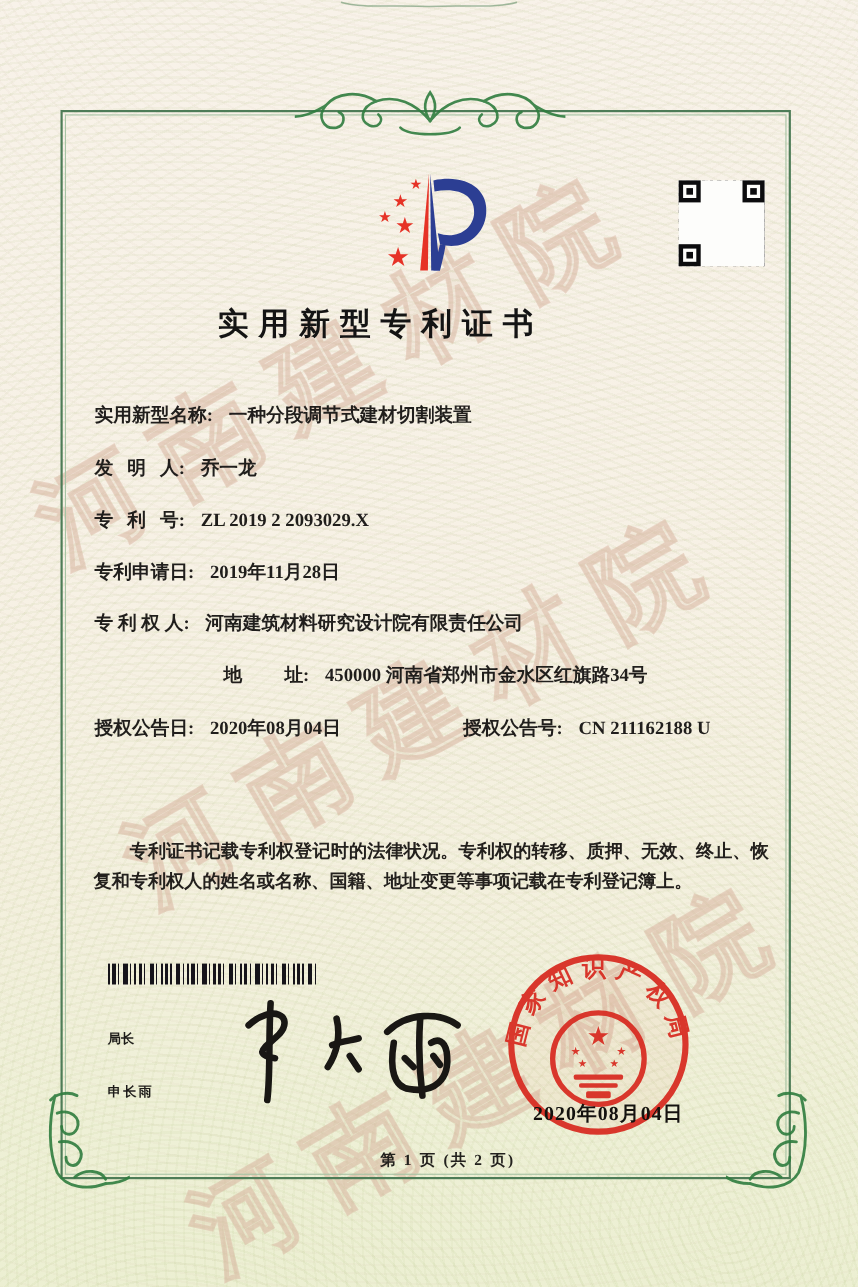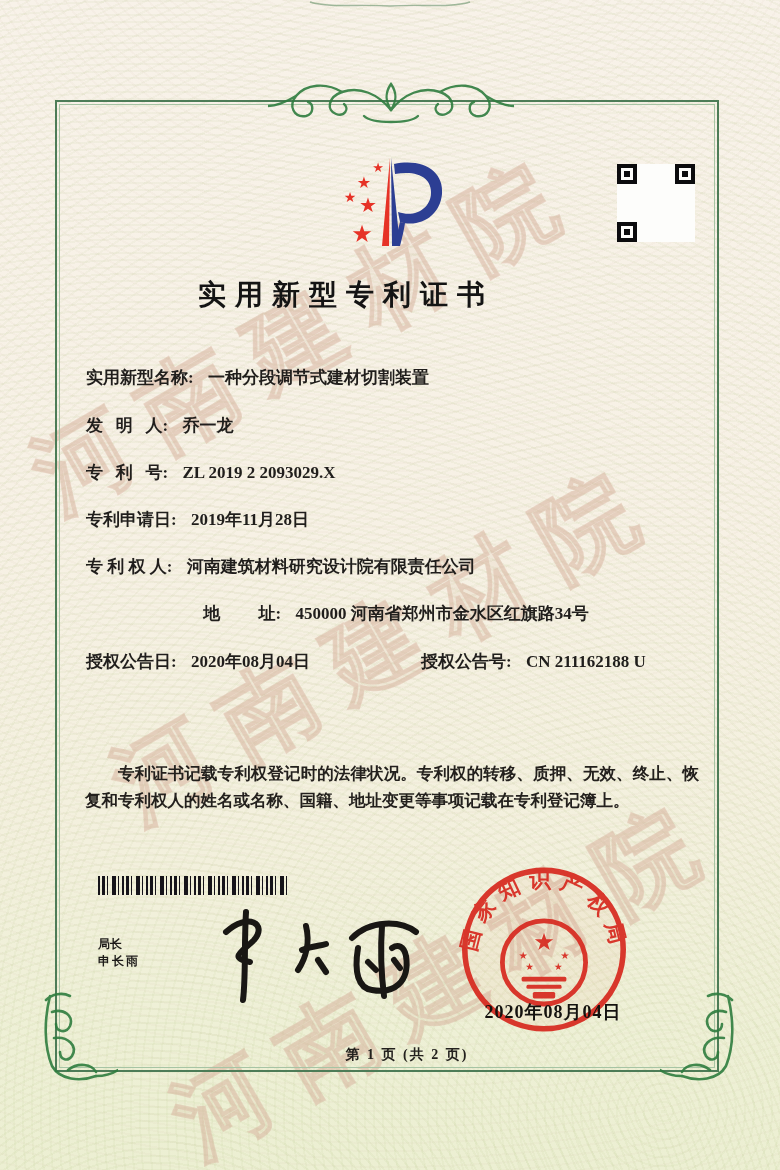--- a/index.html
+++ b/index.html
@@ -60,21 +60,21 @@
     position:absolute; left:98px; top:876px; width:192px; height:19px;
     background:
       repeating-linear-gradient(90deg,
         #16141a 0 2px, transparent 2px 4px,
         #16141a 4px 7px, transparent 7px 9px,
         #16141a 9px 10px, transparent 10px 14px,
         #16141a 14px 18px, transparent 18px 20px,
         #16141a 20px 21px, transparent 21px 24px);
   }
   .director-block{ position:absolute; left:98px; top:936px; font-size:12px; font-weight:bold; color:#1d1b19; }
-  .director-block .line2{ margin-top:0; letter-spacing:2px; }
+  .director-block .line2{ margin-top:31px; letter-spacing:2px; }
   .signature-svg{ position:absolute; left:210px; top:898px; }
   .seal-wrap{ position:absolute; left:456px; top:860px; width:176px; height:176px; }
   .seal-date{
     position:absolute; left:468px; top:1000px; width:170px; text-align:center;
     font-size:18px; font-weight:bold; color:#14120f; letter-spacing:1px;
   }
   .page-num{
     position:absolute; left:0; top:1046px; width:760px; text-align:center;
     font-size:14px; font-weight:bold; color:#23211e; letter-spacing:2px;margin-left:27px;
   }

